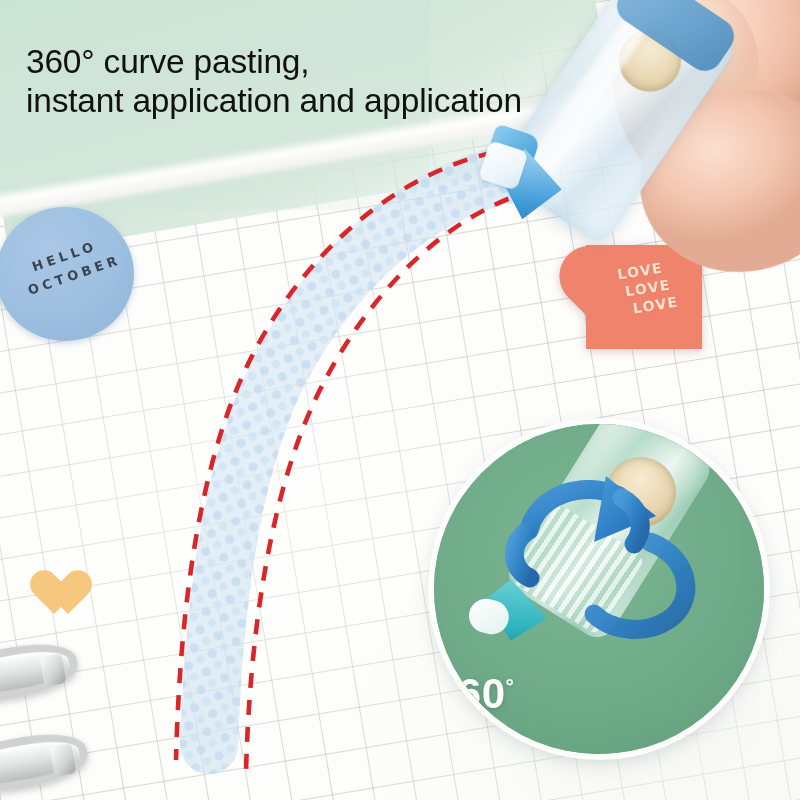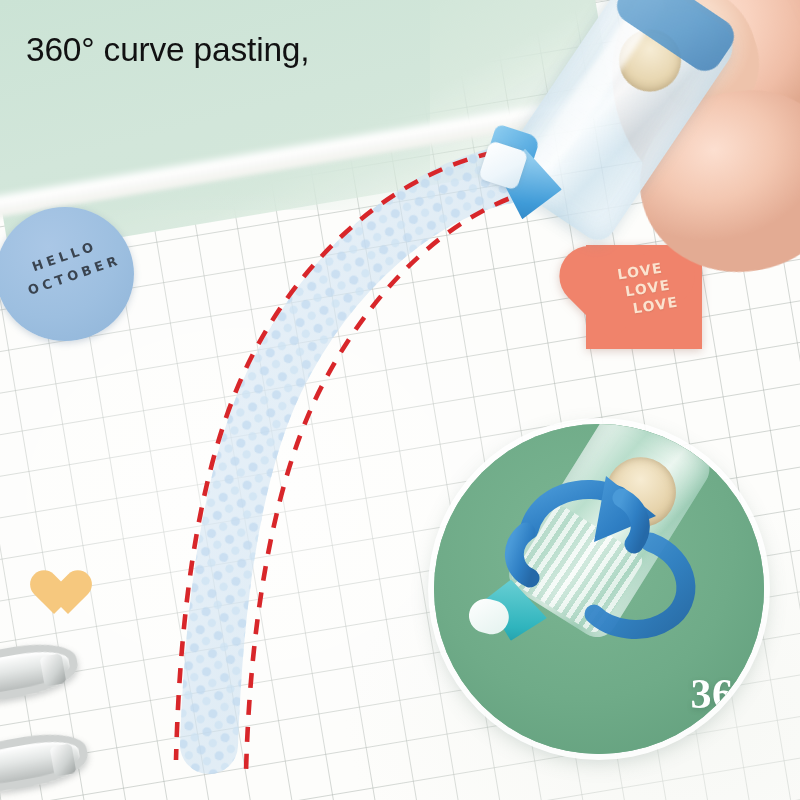--- a/index.html
+++ b/index.html
@@ -322,33 +322,33 @@
     position:absolute;left:-4px;top:38px;width:40px;height:34px;
     border-radius:18px;
     background:linear-gradient(135deg,#ffffff,#e3f2ee);
     transform:rotate(-18deg);
   }
   .arrow-svg{
     position:absolute;left:0;top:0;width:330px;height:330px;
   }
   .inset-360{
     position:absolute;left:0;right:0;bottom:36px;
-    text-align:right;
+    text-align:left;
     color:#ffffff;
     font-size:42px;
     font-weight:bold;
     letter-spacing:.5px;
-    font-family:Liberation Serif, serif;
+    font-family:Liberation Sans, sans-serif;
     text-shadow:0 2px 5px rgba(60,100,80,.35);
   }
   .inset-360 sup{font-size:21px;vertical-align:super;}
 
   
   .headline{
-    position:absolute;left:26px;top:30px;
+    position:absolute;left:26px;top:42px;
     width:660px;
     color:#111112;
     font-size:33.5px;
     line-height:39px;
     font-family:"Liberation Sans", sans-serif;
     font-weight:400;
     letter-spacing:-.2px;
     z-index:40;
   }
   .headline div{white-space:nowrap;}
@@ -455,15 +455,16 @@
       <path d="M188,74 C206,84 212,104 200,120" fill="none" stroke="url(#arrgrad)" stroke-width="19" stroke-linecap="round"></path>
     </svg>
 
     <div class="inset-360">
       <span>360</span><sup>°</sup>
     </div>
   </div>
 
   <div class="headline">
     <div>360° curve pasting,</div>
+    <div>instant application and application</div>
   </div>
 
 </div>
 
 </body></html>

